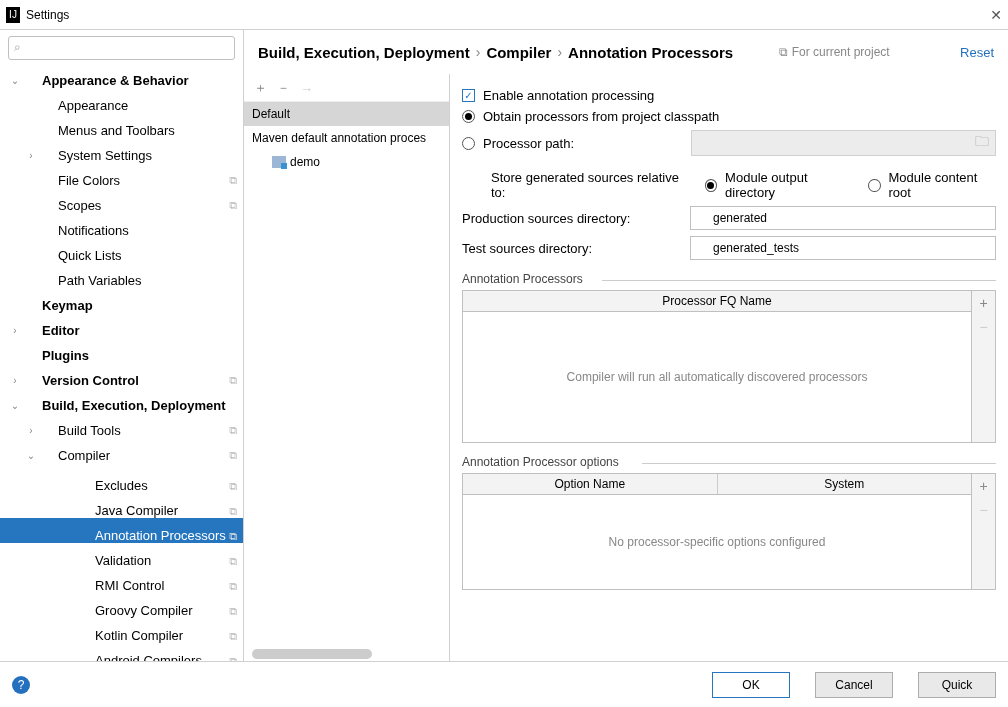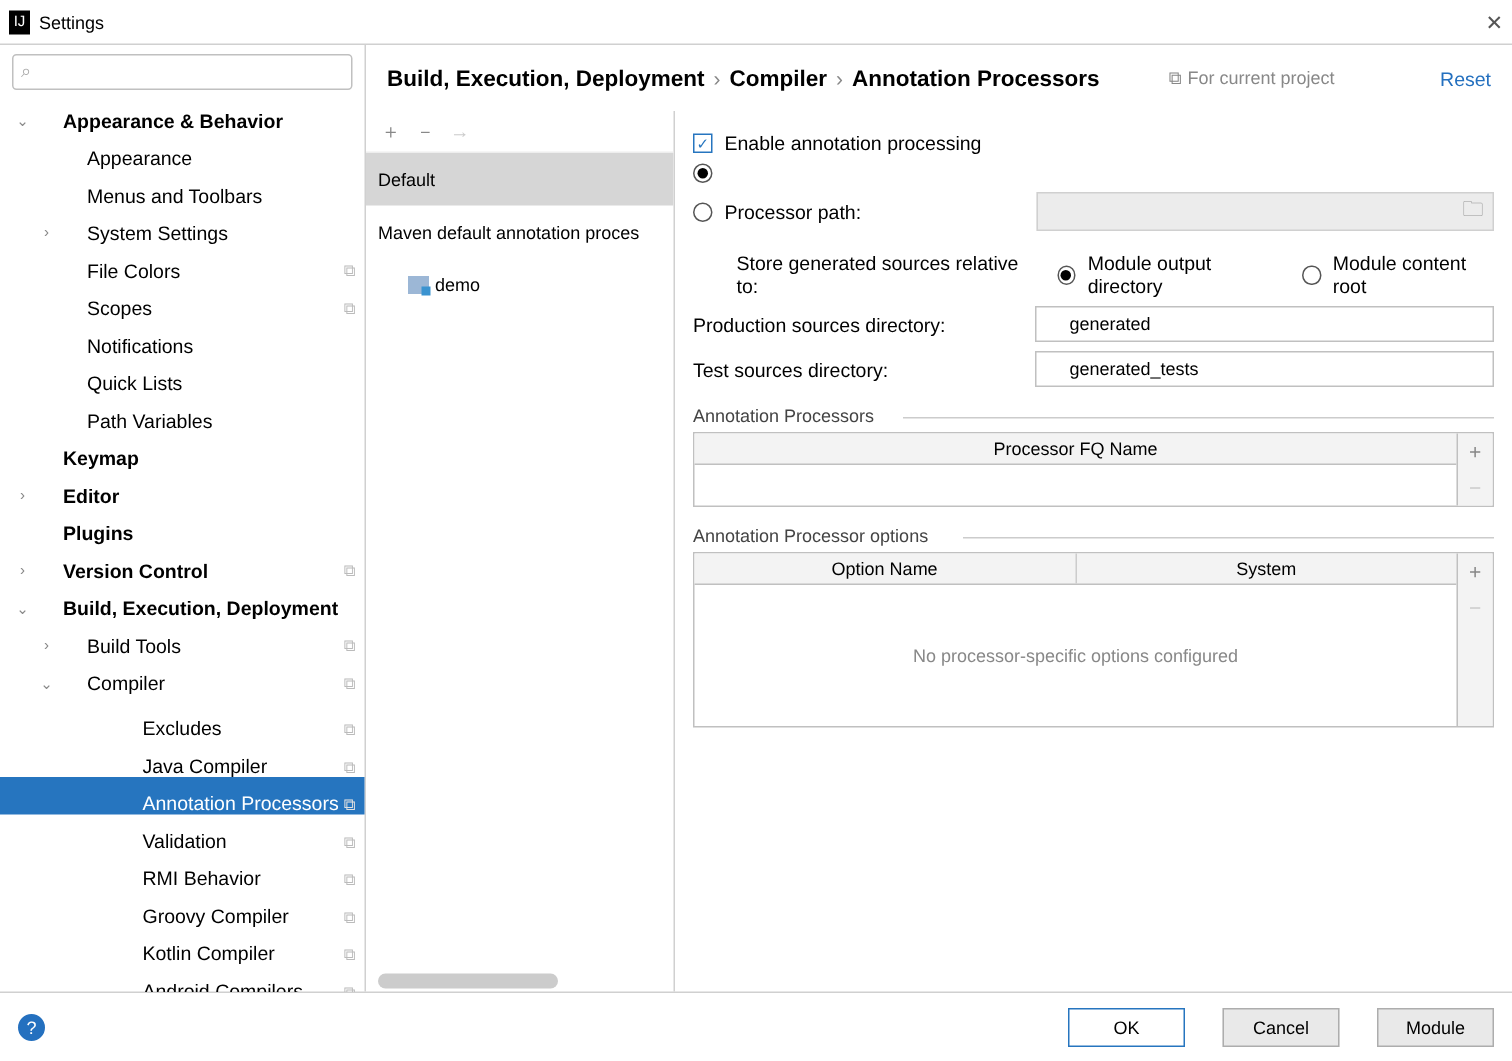--- a/index.html
+++ b/index.html
@@ -27,21 +27,21 @@
 .crumbs { height: 44px; display:flex; align-items:center; padding: 0 14px; gap: 6px; }
 .crumbs .c-main { font-weight: bold; font-size: 15px; }
 .crumbs .sep { color: #888; font-size: 14px; }
 .crumbs .tag { color: #888; font-size: 12px; margin-left: 40px; display:flex; align-items:center; gap:4px;}
 .crumbs .reset { margin-left:auto; color:#2470bf; cursor:pointer; font-size:13px; }
 .split { flex:1; display:flex; min-height:0; }
 .leftcol { width: 206px; border-right: 1px solid #d0d0d0; display:flex; flex-direction:column; }
 .toolbar { height:28px; display:flex; align-items:center; gap:10px; padding: 0 10px; border-bottom: 1px solid #eee; color:#888; }
 .toolbar span { cursor:pointer; }
 .profile-list { flex:1; overflow:hidden; }
-.profile-item { height:35px; display:flex; align-items:center; padding-left:8px; font-size:12px; }
+.profile-item { height:24px; display:flex; align-items:center; padding-left:8px; font-size:12px; }
 .profile-item.selected { background:#d6d6d6; }
 .profile-item.child { padding-left:28px; }
 .profile-item .ficon { width:14px; height:12px; background:#9cb7d6; margin-right:4px; position:relative; }
 .profile-item .ficon::after { content:""; position:absolute; right:-1px; bottom:-1px; width:6px; height:6px; background:#3a93d0; }
 .rightcol { flex:1; padding: 8px 12px 4px 12px; overflow-y:auto; min-width:0; }
 .row { display:flex; align-items:center; margin: 6px 0; gap:8px; }
 .checkbox { width:13px; height:13px; border:1px solid #2675bf; display:flex; align-items:center; justify-content:center; color:#2675bf; font-size:10px; cursor:pointer; }
 .radio { width:13px; height:13px; border:1px solid #555; border-radius:50%; display:flex; align-items:center; justify-content:center; cursor:pointer; }
 .radio.checked::after { content:""; width:7px; height:7px; background:#000; border-radius:50%; }
 .field-input { height:24px; border:1px solid #c0c0c0; padding:2px 22px; font-size:12px; }
@@ -168,21 +168,21 @@
           <span class="lbl">Annotation Processors</span>
           <span class="badge">⧉</span>
         </div>
         <div class="tree-item ind2">
           <span class="chev"></span>
           <span class="lbl">Validation</span>
           <span class="badge">⧉</span>
         </div>
         <div class="tree-item ind2">
           <span class="chev"></span>
-          <span class="lbl">RMI Behavior</span>
+          <span class="lbl">RMI Control</span>
           <span class="badge">⧉</span>
         </div>
         <div class="tree-item ind2">
           <span class="chev"></span>
           <span class="lbl">Groovy Compiler</span>
           <span class="badge">⧉</span>
         </div>
         <div class="tree-item ind2">
           <span class="chev"></span>
           <span class="lbl">Kotlin Compiler</span>
@@ -234,20 +234,21 @@
         </div>
       </div>
 
       <div class="rightcol">
         <div class="row">
           <span class="checkbox">✓</span>
           <span>Enable annotation processing</span>
         </div>
         <div class="row">
           <span class="radio checked"></span>
+          <span>Obtain processors from project classpath</span>
         </div>
         <div class="row">
           <span class="radio"></span>
           <span style="width:200px">Processor path:</span>
           <div class="disabled-input">
             <span class="folder-icon">🗀</span>
           </div>
         </div>
         <div class="row" style="margin-top:14px;margin-left:29px;">
           <span style="width:220px">Store generated sources relative to:</span>
@@ -267,20 +268,21 @@
 
         <div class="fieldset-wrap">
           <div class="fieldset-label">Annotation Processors</div>
           <div class="fieldset-line" style="left:140px;"></div>
         </div>
         <div class="table-container">
           <div class="table-main">
             <div class="table-header">
                 <div class="th">Processor FQ Name</div>
               </div>
+            <div class="table-body">Compiler will run all automatically discovered processors</div>
           </div>
           <div class="table-side">
             <div>+</div>
             <div style="color:#ccc;">−</div>
           </div>
         </div>
 
         <div class="fieldset-wrap">
           <div class="fieldset-label">Annotation Processor options</div>
           <div class="fieldset-line" style="left:180px;"></div>
@@ -301,15 +303,15 @@
       </div>
     </div>
   </div>
 </div>
 
 <div class="footer">
   <div class="help">?</div>
   <div class="btns">
     <button class="btn primary">OK</button>
     <button class="btn">Cancel</button>
-    <button class="btn">Module</button>
+    <button class="btn">Quick</button>
   </div>
 </div>
 
 </body></html>

